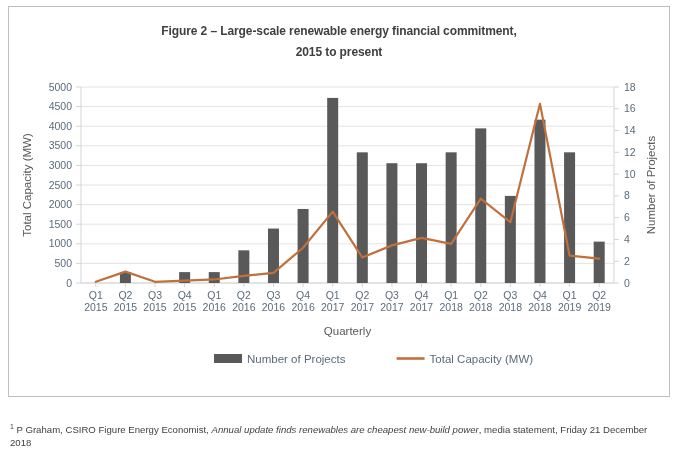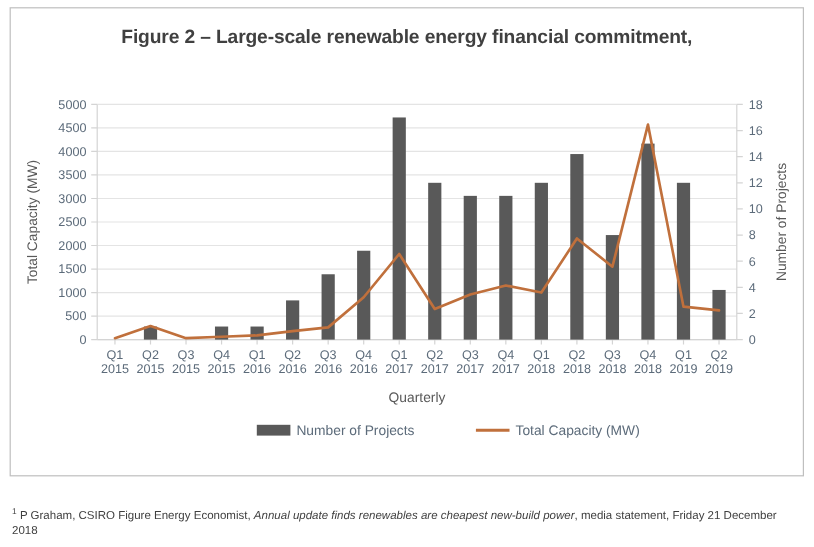--- a/index.html
+++ b/index.html
@@ -24,21 +24,21 @@
     border: 1px solid #bfbfbf;
     box-sizing: border-box;
     background: #ffffff;
   }
   #figure-title {
     position: absolute;
     left: 40px;
     top: 14px;
     width: 580px;
     text-align: center;
-    font-size: 16px;
+    font-size: 12px;
     font-weight: bold;
     color: #404040;
     line-height: 21px;
     letter-spacing: -0.1px;
   }
   #chart-area {
     position: absolute;
     left: 0;
     top: 60px;
     width: 660px;
@@ -85,20 +85,21 @@
   }
   #footnote .fn-italic { font-style: italic; text-align: right; }
 </style>
 </head>
 <body>
 
 <div id="figure-box">
 
   <div id="figure-title">
     <span>Figure 2 – Large-scale renewable energy financial commitment,</span><br>
+    <span>2015 to present</span>
   </div>
 
   <div id="chart-area">
     <svg id="chart-svg" width="660" height="325" viewBox="0 0 660 325">
         <line x1="72" y1="216" x2="605" y2="216" class="grid-line"></line>
         <line x1="67" y1="216" x2="72" y2="216" class="tick-mark"></line>
         <text x="63" y="219.6" class="tick-label" text-anchor="end">0</text>
         <line x1="72" y1="196.4" x2="605" y2="196.4" class="grid-line"></line>
         <line x1="67" y1="196.4" x2="72" y2="196.4" class="tick-mark"></line>
         <text x="63" y="200" class="tick-label" text-anchor="end">500</text>

